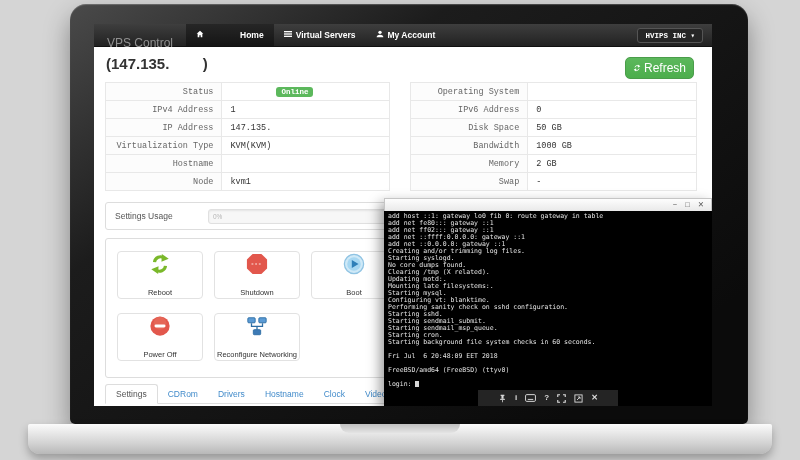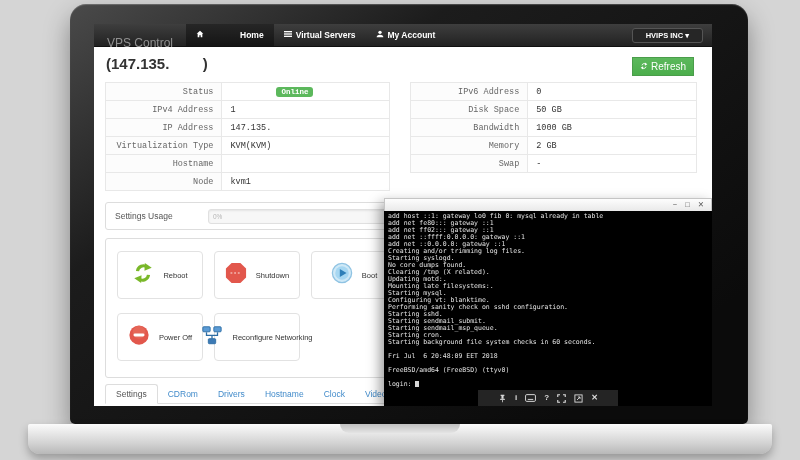--- a/index.html
+++ b/index.html
@@ -20,27 +20,27 @@
   
   .screen{position:absolute;left:94px;top:24px;width:618px;height:382px;background:#fff;overflow:hidden;}
 
   
   .navbar{position:absolute;top:0;left:0;right:0;height:22px;display:flex;align-items:stretch;
           background:linear-gradient(#3e3e3e,#222);border-bottom:1px solid #101010;}
   .brand{color:#919191;font-size:12px;line-height:22px;padding:0 13px;margin-top:8px;}
   .nav-item{color:#fff;font-size:8.5px;font-weight:bold;display:flex;align-items:center;gap:4px;padding:0 10px;}
   .nav-item.active{background:rgba(0,0,0,.38);gap:36px;}
   .account-btn{margin-left:auto;align-self:center;margin-right:9px;background:#262626;border:1px solid #555;
-               border-radius:3px;color:#fff;font-size:7.5px;font-weight:bold;padding:2px 13px;white-space:nowrap;}
+               border-radius:3px;color:#fff;font-size:7.5px;font-weight:bold;padding:2px 7px;white-space:nowrap;font-family:Liberation Mono, monospace;}
 
   
   .page-title{position:absolute;left:12px;top:31px;font-size:15px;font-weight:600;color:#333;white-space:pre;}
   .refresh-btn{position:absolute;right:18px;top:33px;display:flex;align-items:center;gap:3px;
-               background:linear-gradient(#5cb85c,#4cae4c);border:1px solid #4a9d4a;border-radius:0;
-               color:#fff;font-size:10px;padding:3px 7px;}
+               background:linear-gradient(#5cb85c,#4cae4c);border:1px solid #4a9d4a;border-radius:5px;
+               color:#fff;font-size:12px;padding:3px 7px;}
 
   
   table.info{position:absolute;top:58px;border-collapse:collapse;font-size:8.5px;background:#fff;}
   #tableL{left:11px;width:285px;}
   #tableR{left:316px;width:287px;}
   table.info td{border:1px solid #e8e8e8;height:17px;padding:0 8px;font-family:Liberation Mono, monospace;}
   td.lbl{width:41%;text-align:right;color:#666;background:#fcfcfc;}
   td.val{color:#333;text-align:left;}
   .badge-online{background:#5cb85c;color:#fff;font-size:7.5px;font-weight:bold;border-radius:3px;padding:1px 5px;margin-left:46px;}
 
@@ -48,21 +48,21 @@
   .bw-panel{position:absolute;left:11px;top:178px;width:592px;height:28px;border:1px solid #ddd;
             border-radius:3px;display:flex;align-items:center;box-sizing:border-box;}
   .bw-label{font-size:8.5px;color:#555;padding-left:9px;width:93px;}
   .bw-bar{flex:1;margin-right:10px;height:13px;background:#f7f7f7;border:1px solid #e0e0e0;border-radius:3px;
           box-shadow:inset 0 1px 2px rgba(0,0,0,.08);font-size:6.5px;color:#b5b5b5;line-height:13px;padding-left:4px;}
 
   
   .controls-panel{position:absolute;left:11px;top:214px;width:592px;height:140px;border:1px solid #ddd;
                   border-radius:3px;box-sizing:border-box;}
   .action-card{position:absolute;width:84px;height:46px;background:#fff;border:1px solid #e2e2e2;border-radius:4px;
-               display:flex;flex-direction:row;align-items:center;justify-content:center;gap:9px;cursor:pointer;}
+               display:flex;flex-direction:column;align-items:center;justify-content:center;gap:9px;cursor:pointer;}
   .action-label{font-size:7.5px;color:#333;white-space:nowrap;}
   .r1{top:12px;} .r2{top:74px;} .c1{left:11px;} .c2{left:108px;} .c3{left:205px;}
 
   
   .tabs{position:absolute;left:11px;top:360px;width:592px;border-bottom:1px solid #ddd;display:flex;
         font-size:8.5px;align-items:flex-end;}
   .tab{padding:4px 10px;color:#428bca;white-space:nowrap;}
   .tab.active{color:#555;background:#fff;border:1px solid #ddd;border-bottom:1px solid #fff;
               border-radius:3px 3px 0 0;margin-bottom:-1px;}
 
@@ -154,20 +154,24 @@
     </tr>
     <tr>
       <td class="lbl">Node</td>
       <td class="val">kvm1</td>
     </tr>
   </tbody>
     </table>
 
   <table class="info" id="tableR">
     <tbody>
+        <tr>
+      <td class="lbl">Operating System</td>
+      <td class="val"></td>
+    </tr>
     <tr>
       <td class="lbl">IPv6 Address</td>
       <td class="val">0</td>
     </tr>
     <tr>
       <td class="lbl">Disk Space</td>
       <td class="val">50 GB</td>
     </tr>
     <tr>
       <td class="lbl">Bandwidth</td>
@@ -245,21 +249,21 @@
     <span class="tab">Root/Admin Pa</span>
   </div>
 
   <div class="terminal">
     <div class="term-titlebar">
       <span class="term-ctrl">−</span>
       <span class="term-ctrl">□</span>
       <span class="term-ctrl">✕</span>
     </div>
     <div class="term-body">
-        <div class="tline">add host ::1: gateway lo0 fib 0: mysql already in table</div>
+        <div class="tline">add host ::1: gateway lo0 fib 0: route gateway in table</div>
         <div class="tline">add net fe80::: gateway ::1</div>
         <div class="tline">add net ff02::: gateway ::1</div>
         <div class="tline">add net ::ffff:0.0.0.0: gateway ::1</div>
         <div class="tline">add net ::0.0.0.0: gateway ::1</div>
         <div class="tline">Creating and/or trimming log files.</div>
         <div class="tline">Starting syslogd.</div>
         <div class="tline">No core dumps found.</div>
         <div class="tline">Clearing /tmp (X related).</div>
         <div class="tline">Updating motd:.</div>
         <div class="tline">Mounting late filesystems:.</div>

